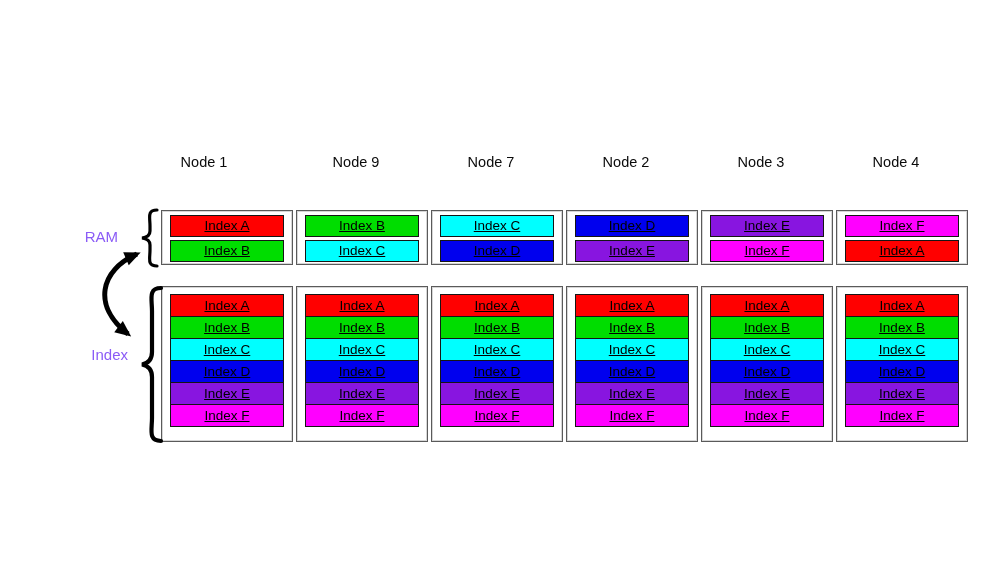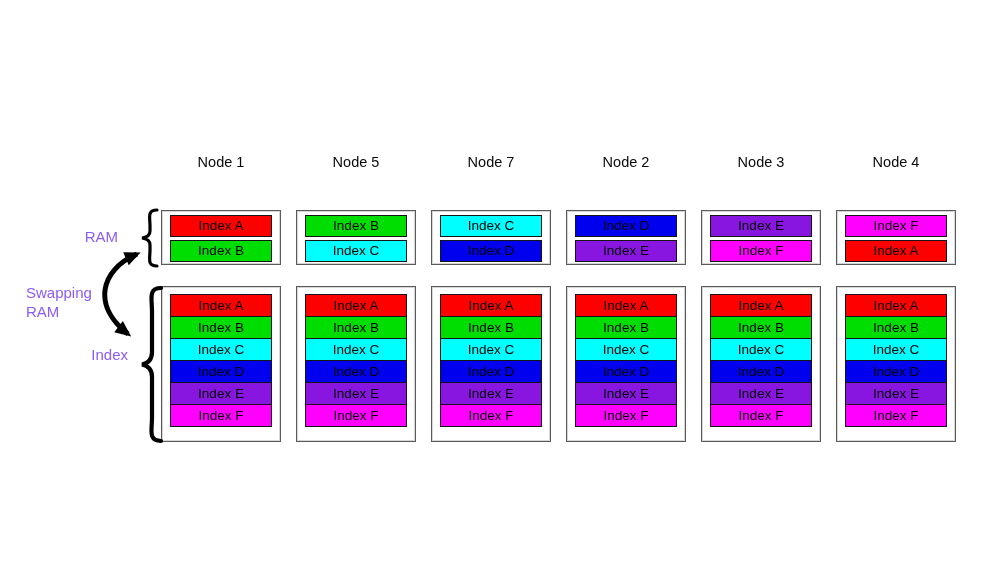--- a/index.html
+++ b/index.html
@@ -11,59 +11,59 @@
     position:absolute;font-size:15px;color:#8b5cf6;line-height:19px;
   }
   #ram-label{left:52px;top:227px;width:66px;text-align:right;}
   #swapping-label{left:26px;top:283px;width:86px;text-align:left;}
   #disk-label{left:78px;top:345px;width:50px;text-align:right;}
   .node-header{
     position:absolute;top:154px;width:120px;text-align:center;
     font-size:14.5px;color:#0a0a0a;
   }
   .membox{
-    position:absolute;width:120px;background:#ffffff;
+    position:absolute;width:132px;background:#ffffff;
     border:1.5px solid #5a5a5a;box-sizing:border-box;
     box-shadow:inset 0 0 0 1px #d6d6d6;
+    text-decoration:underline;
   }
   .ram-box{top:210px;height:55px;padding:4px 8px 0 8px;}
   .disk-box{top:286px;height:156px;padding:7px 8px 0 8px;}
   .block{
     box-sizing:border-box;border:1px solid #151515;
     text-align:center;font-size:13.5px;color:#000;
   }
   .ram-box .block{height:22px;line-height:20px;margin-bottom:3px;}
   .disk-box .block{height:23px;line-height:21px;}
   .disk-box .block + .block{margin-top:-1px;}
   #decor-svg{position:absolute;left:0;top:0;pointer-events:none;}
 </style>
 </head>
 <body>
 
 <div class="stage">
 
   <div class="side-label" id="ram-label">RAM</div>
-  <div class="side-label" id="swapping-label">Swapping RAM</div>
   <div class="side-label" id="disk-label">Index</div>
 
   <div id="columns">
-      <div class="node-header" style="left: 161px;">Node 1</div>
+      <div class="node-header" style="left: 144px;">Node 1</div>
       <div class="membox ram-box" style="left: 161px;">
         <div class="block" style="background: rgb(255, 0, 0);">Index A</div>
         <div class="block" style="background: rgb(0, 221, 0);">Index B</div>
       </div>
       <div class="membox disk-box" style="left: 161px;">
         <div class="block" style="background: rgb(255, 0, 0);">Index A</div>
         <div class="block" style="background: rgb(0, 221, 0);">Index B</div>
         <div class="block" style="background: rgb(0, 255, 255);">Index C</div>
         <div class="block" style="background: rgb(0, 0, 238);">Index D</div>
         <div class="block" style="background: rgb(136, 21, 224);">Index E</div>
         <div class="block" style="background: rgb(255, 0, 255);">Index F</div>
       </div>
-      <div class="node-header" style="left: 296px;">Node 5</div>
+      <div class="node-header" style="left: 296px;">Node 9</div>
       <div class="membox ram-box" style="left: 296px;">
         <div class="block" style="background: rgb(0, 221, 0);">Index B</div>
         <div class="block" style="background: rgb(0, 255, 255);">Index C</div>
       </div>
       <div class="membox disk-box" style="left: 296px;">
         <div class="block" style="background: rgb(255, 0, 0);">Index A</div>
         <div class="block" style="background: rgb(0, 221, 0);">Index B</div>
         <div class="block" style="background: rgb(0, 255, 255);">Index C</div>
         <div class="block" style="background: rgb(0, 0, 238);">Index D</div>
         <div class="block" style="background: rgb(136, 21, 224);">Index E</div>

